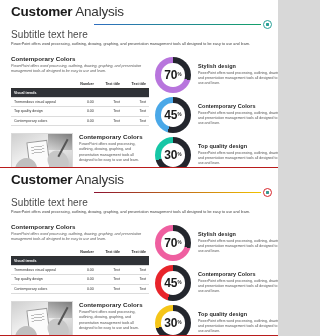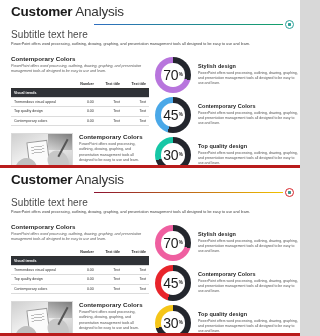--- a/index.html
+++ b/index.html
@@ -5,24 +5,24 @@
   * { box-sizing: border-box; margin: 0; padding: 0; }
   html, body {
     width: 300px; height: 336px;
     background: #d8d8d8;
     font-family: "Liberation Sans", sans-serif;
     overflow: hidden;
   }
   .deck { width: 300px; height: 336px; display: flex; flex-direction: column; }
   .slide {
     position: relative;
-    width: 300px; height: 168px;
+    width: 278px; height: 168px;
     background: #ffffff;
     overflow: hidden;
-    border-bottom: 3px solid #b91c1c;
+    border-bottom: 1px solid #b91c1c;
   }
   .slide-inner { position: absolute; left: 11px; top: 4px; right: 4px; bottom: 4px; }
 
   
   .title {
     font-size: 13.5px;
     line-height: 15px;
     letter-spacing: -0.2px;
     color: #1a1a1a;
     white-space: nowrap;
@@ -125,21 +125,21 @@
     width: 36px; height: 36px; flex: none; border-radius: 50%;
     position: relative;
   }
   .donut .hole {
     position: absolute; left: 6.2px; top: 6.2px;
     width: 23.6px; height: 23.6px; border-radius: 50%;
     background: #fff;
     display: flex; align-items: center; justify-content: center;
   }
   .donut .val {
-    font-size: 14px; font-weight: normal; color: #1b1b1b; letter-spacing: -0.3px; text-align: center;
+    font-size: 12px; font-weight: bold; color: #1b1b1b; letter-spacing: -0.3px; text-align: center;
   }
   .donut .pct { font-size: 4.6px; font-weight: bold; color: #1b1b1b; margin-left: 0.4px; }
   .donut-text { margin-left: 7px; width: 100px; }
   .donut-text .d-head {
     font-size: 5.5px; font-weight: bold; color: #1f1f1f; letter-spacing: 0.05px;
   }
   .donut-text .d-body {
     font-size: 3.5px; color: #555; line-height: 1.5; margin-top: 1.5px;
   }
 </style>

